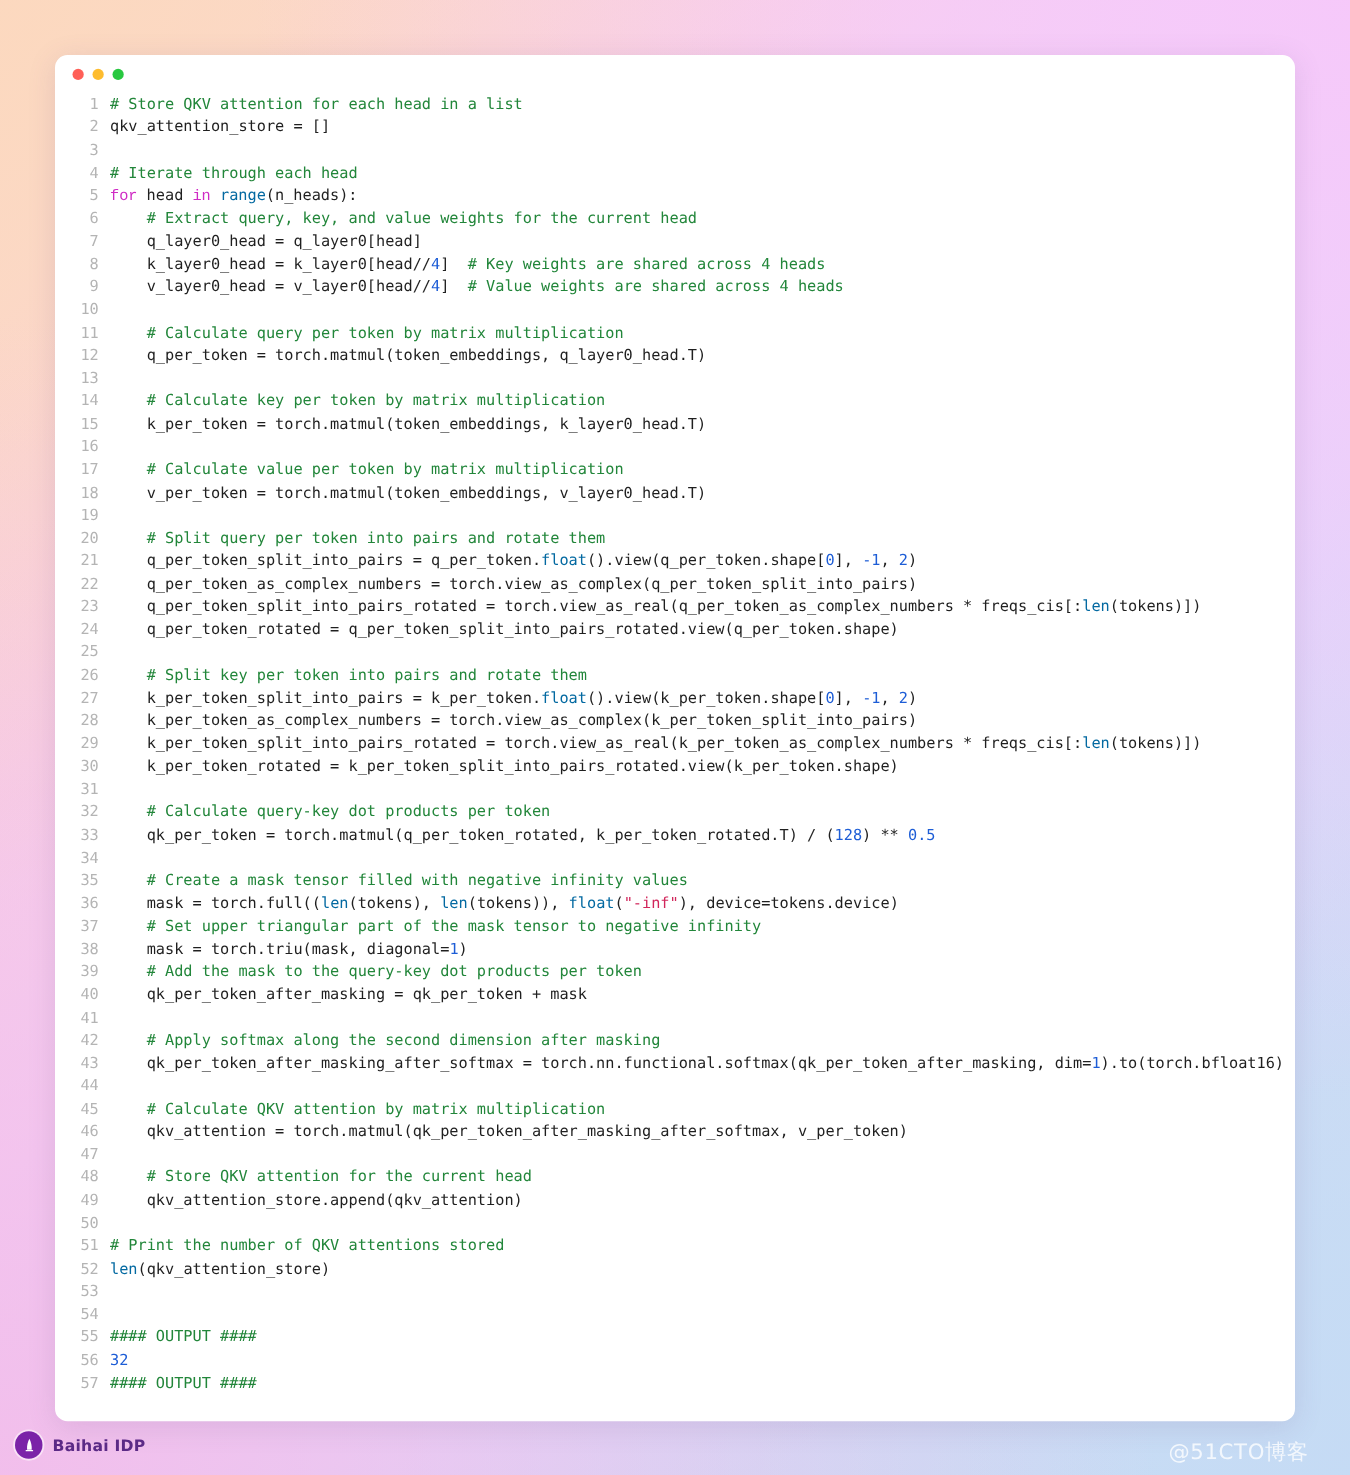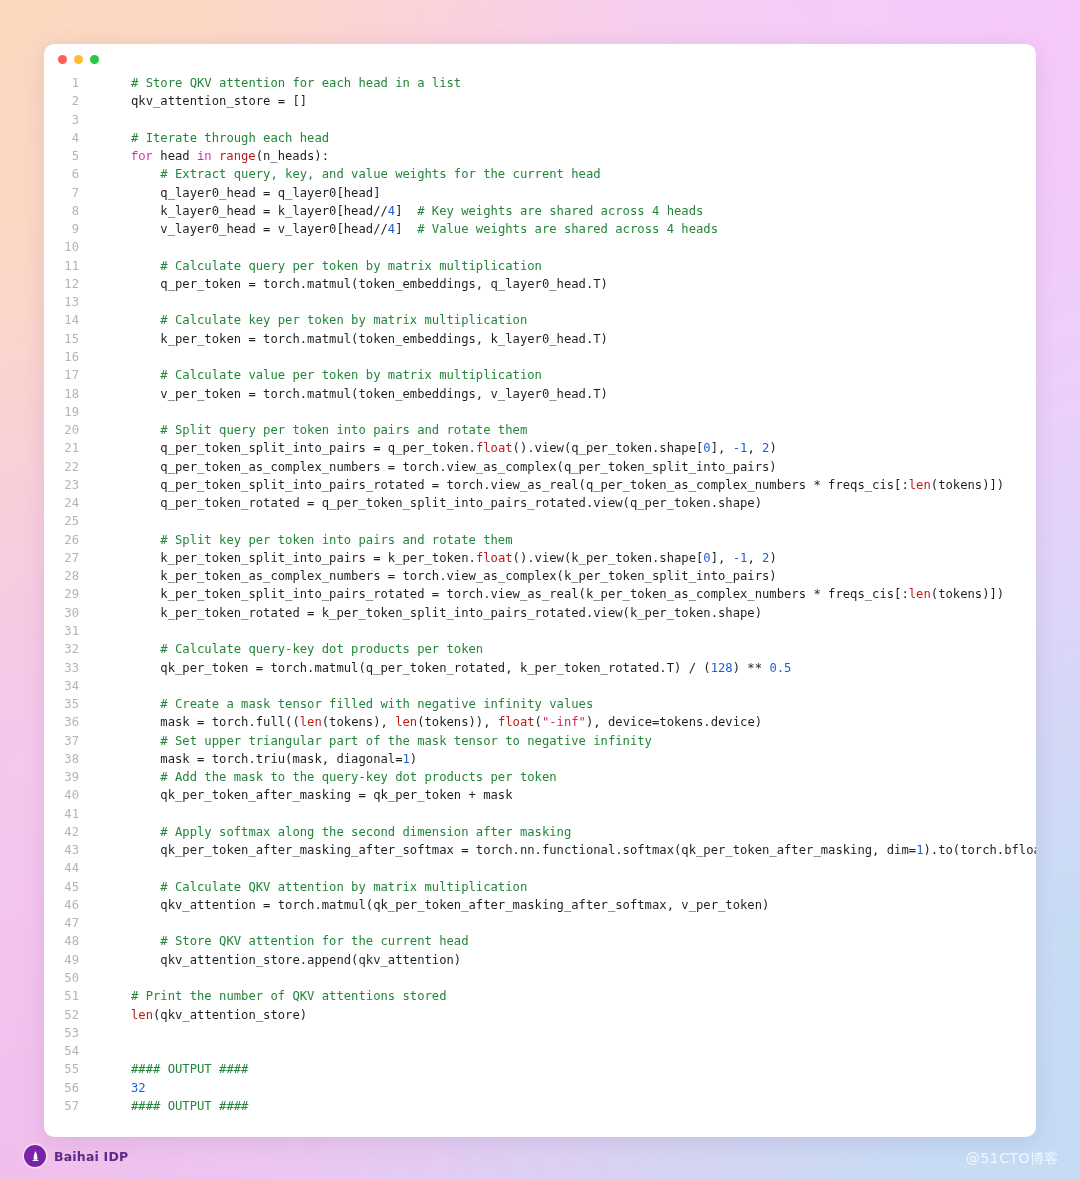--- a/index.html
+++ b/index.html
@@ -87,33 +87,32 @@
     color: #b4b4b4;
     padding-right: 9px;
     box-sizing: border-box;
     -webkit-user-select: none;
     user-select: none;
   }
   .linecode {
     color: #1f1f1f;
     white-space: pre;
     flex: 1;
-    margin-left: 43px;
   }
 
   
   .c  { color: #22863a; }           
   .k  { color: #cf2bc4; font-family: Liberation Mono, monospace; }           
-  .bi { color: #b91c1c; }           
+  .bi { color: #0369a1; }           
   .n  { color: #1d5dd6; }           
   .s  { color: #d1265b; }           
 
   .footer {
     position: absolute;
-    left: 12px;
+    left: 0;
     bottom: 0;
     width: 1061px;
     height: 43px;
   }
   .brand {
     position: absolute;
     left: 12px;
     top: 8px;
     display: flex;
     align-items: center;
@@ -134,21 +133,21 @@
     font-size: 12.5px;
     font-weight: bold;
     color: #5b2a86;
     letter-spacing: 0.2px;
   }
   .watermark {
     position: absolute;
     right: 14px;
     top: 13px;
     font-family: "DejaVu Sans", sans-serif;
-    font-size: 14px;
+    font-size: 17px;
     color: rgba(255,255,255,0.78);
     letter-spacing: 0.5px;
   }
 </style>
 </head>
 <body>
 
 <div id="page">
 
   <div class="card">

